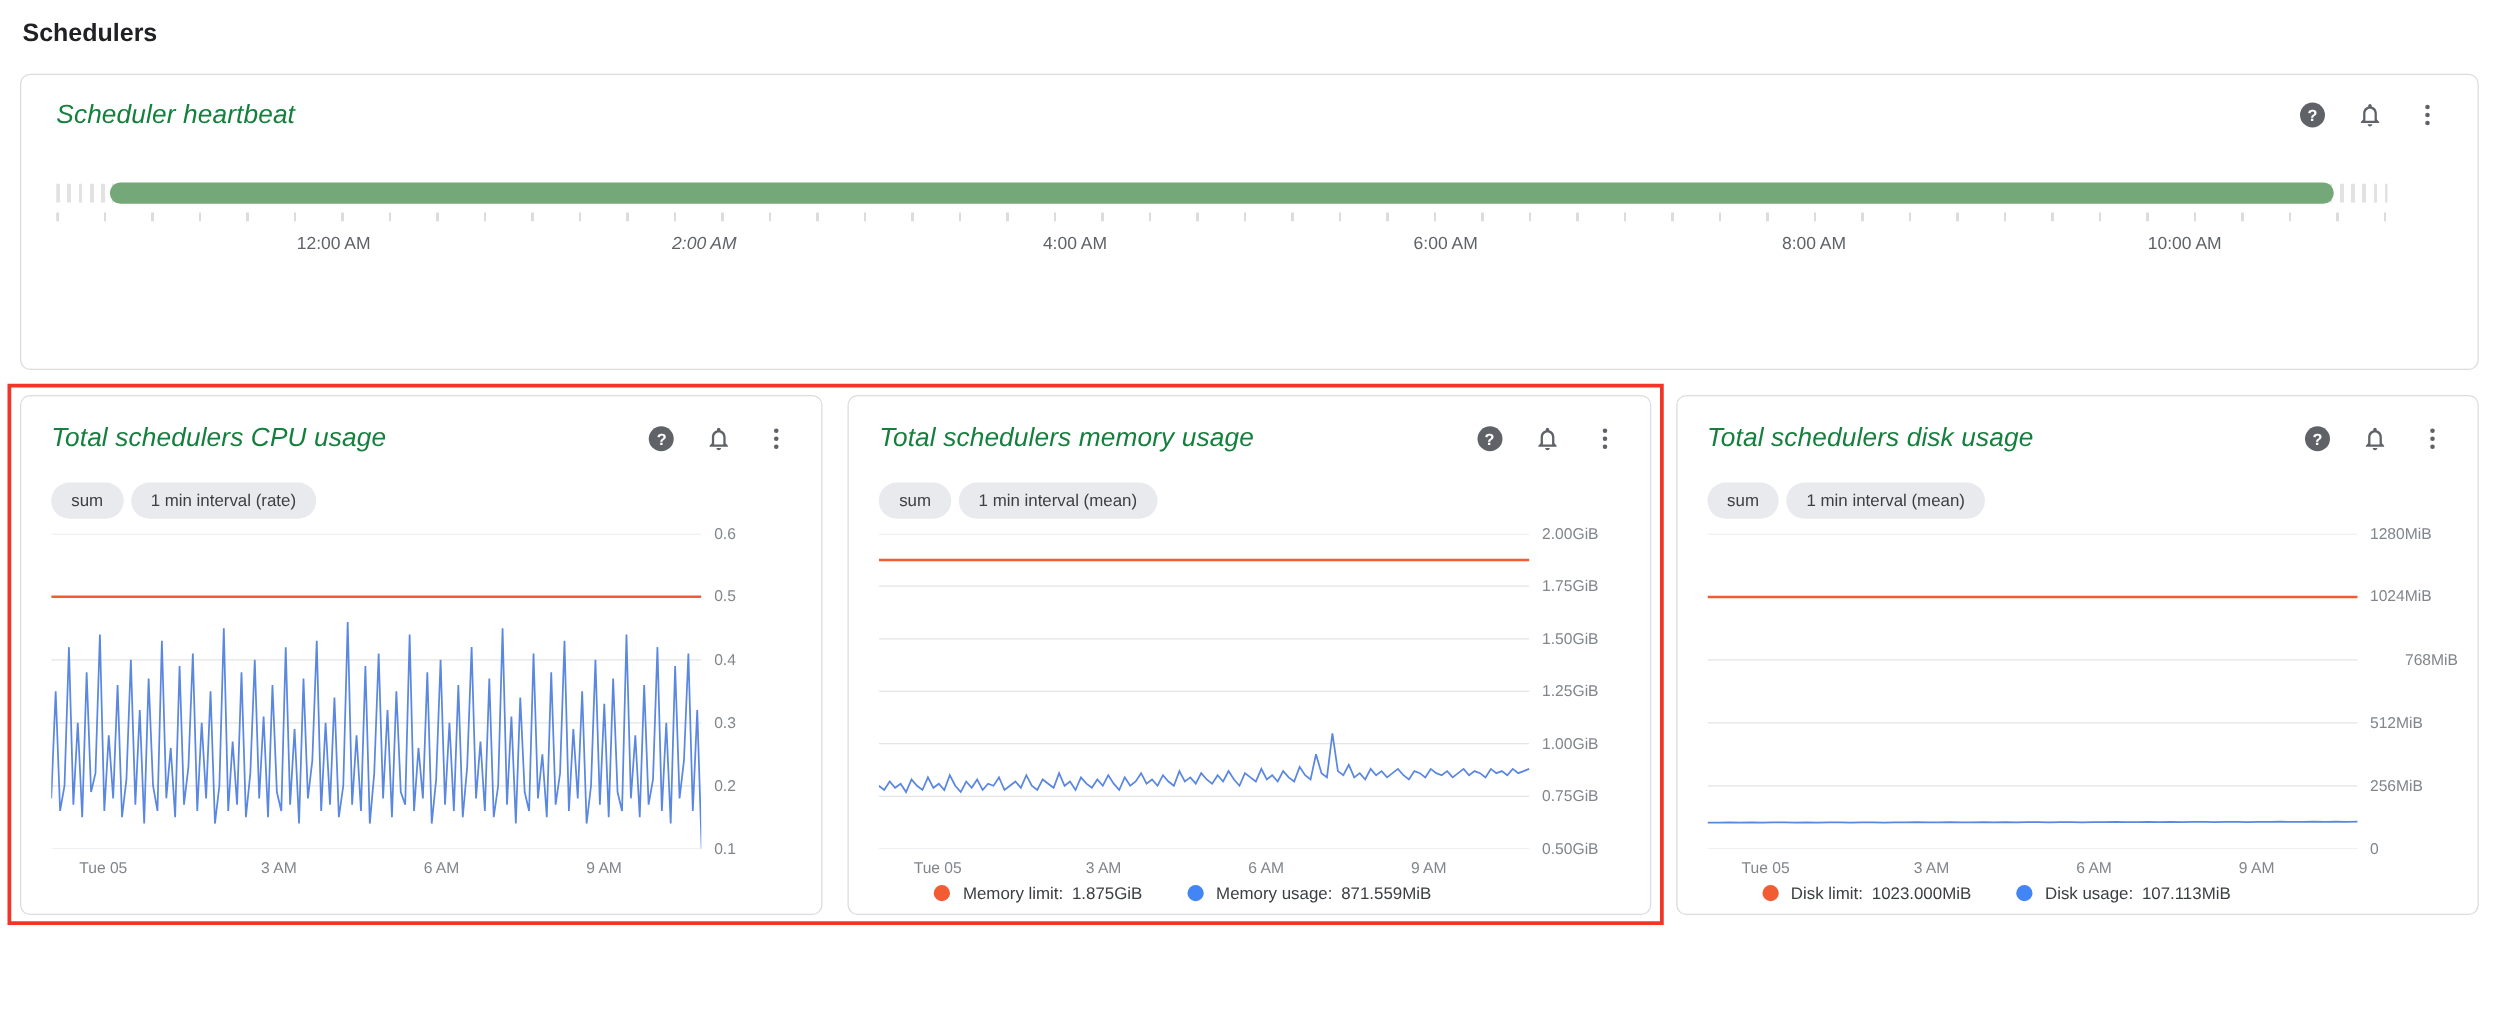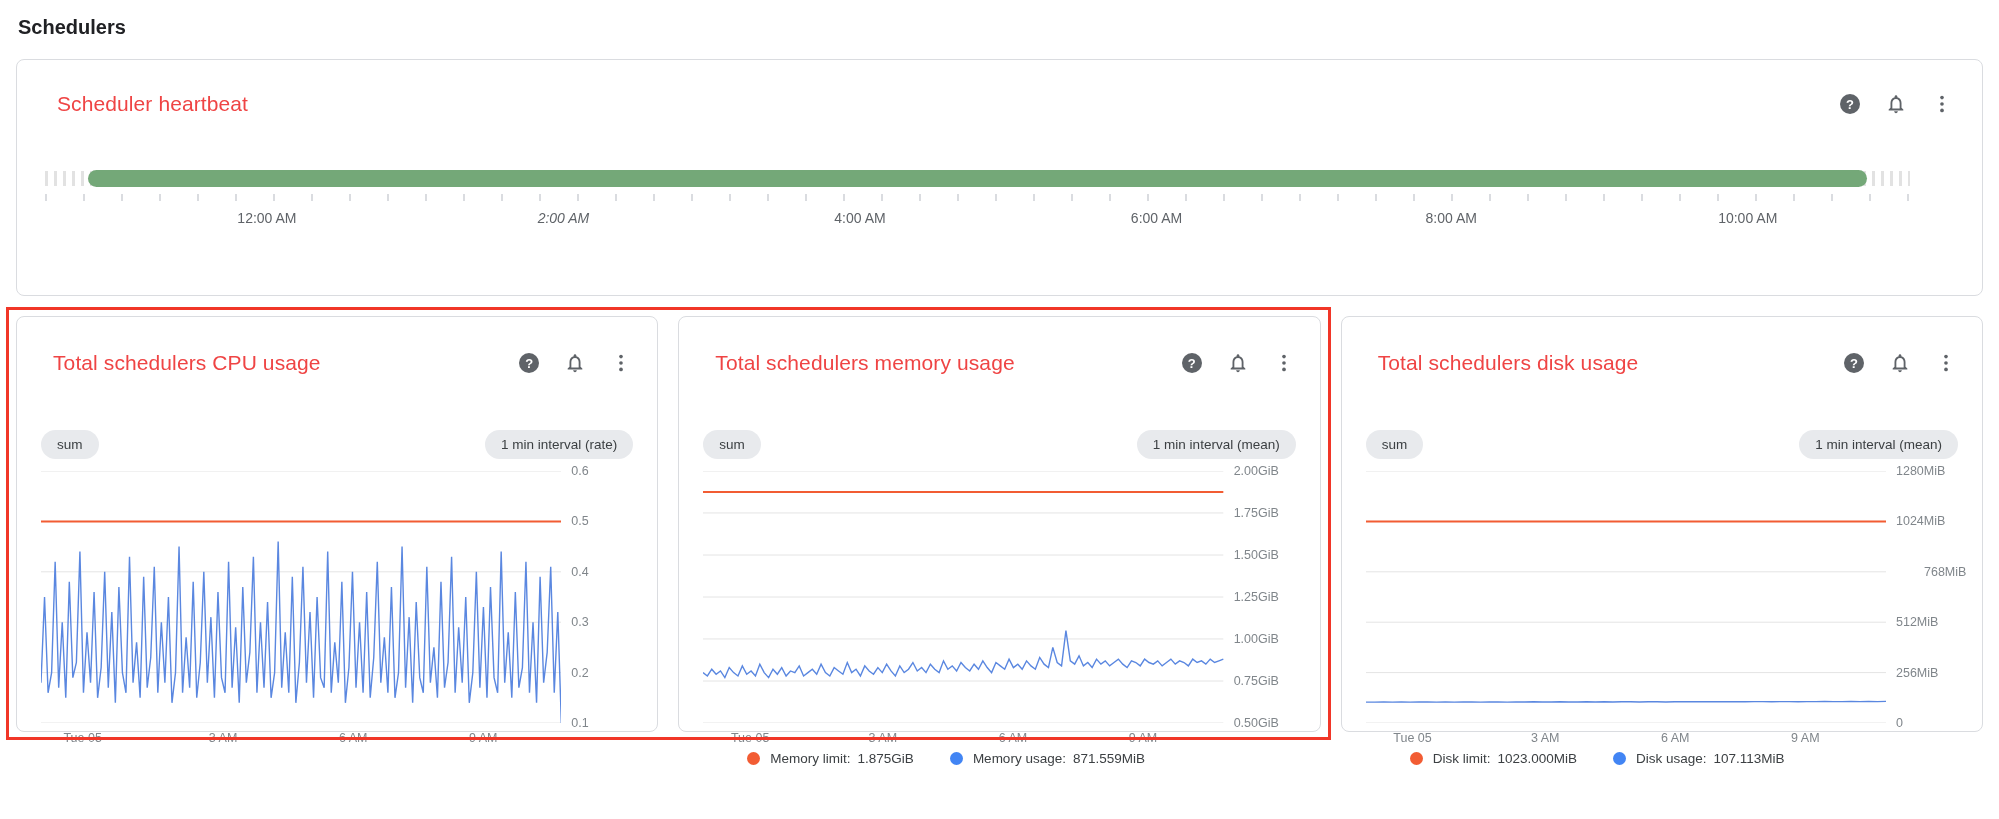--- a/index.html
+++ b/index.html
@@ -10,21 +10,21 @@
     font-family: "Liberation Sans", sans-serif;
     color: #202124;
     padding: 10px 16px 8px;
   }
   .page-title { font-size: 20px; font-weight: 700; margin: 6px 0 20px 2px; color: #202124; }
 
   .card { background: #fff; border: 1px solid #dadce0; border-radius: 8px; }
 
   
   .card-header { display: flex; justify-content: space-between; align-items: center; }
-  .card-title { font-size: 21px; font-weight: 400; color: #ef4444; margin: 12px; letter-spacing: .1px; }
+  .card-title { font-size: 21px; font-weight: 400; color: #15803d; margin: 0; letter-spacing: .1px; font-style: italic; }
   .icons { display: flex; gap: 22px; align-items: center; }
   .icon-btn { background: none; border: none; padding: 0; cursor: pointer;
               width: 24px; height: 24px; display: flex; align-items: center; justify-content: center; }
   .help-circle { width: 20px; height: 20px; border-radius: 50%; background: #5f6368; color: #fff;
                  font-size: 13px; font-weight: 700; display: flex; align-items: center; justify-content: center; }
 
   
   .hb-card { height: 237px; padding: 20px 28px; margin-bottom: 20px; }
   .timeline { position: relative; height: 17px; margin: 42px 44px 0 0; }
   .stripes { position: absolute; top: 1px; bottom: 1px; left: 0; right: 0;
@@ -43,21 +43,21 @@
   .limit-dot { background: var(--limit-line, #F25C33); }
   .usage-dot { background: var(--usage-dot, #4285F4); }
 
   
   .cards-row { position: relative; display: flex; gap: 20px; }
   .highlight { position: absolute; left: -10px; top: -9px; bottom: -8px;
                width: calc((100% - 40px)*2/3 + 40px);
                border: 3px solid var(--highlight, #F13628); pointer-events: none; z-index: 3; }
 
   .chart-card { flex: 1; height: 416px; padding: 22px 24px 18px; display: flex; flex-direction: column; }
-  .chips { display: flex; gap: 6px; margin-top: 43px; justify-content: space-between; }
+  .chips { display: flex; gap: 6px; margin-top: 23px; }
   .chip { background: #e8eaed; border: none; border-radius: 16px; padding: 7px 16px;
           font-size: 13.5px; color: #3c4043; cursor: pointer; font-family: inherit; }
 
   .chart-body { display: flex; margin-top: 12px; }
   .plot-col { flex: 1; min-width: 0; }
   .plot { position: relative; height: 252px; }
   .plot svg { position: absolute; inset: 0; display: block; width: 100%; height: 100%; }
   .x-axis { position: relative; height: 20px; margin-top: 8px; font-size: 12.5px; color: #80868b; }
   .x-axis span { position: absolute; top: 0; transform: translateX(-50%); white-space: nowrap; }
   .y-axis { width: 72px; flex: none; position: relative; height: 252px; font-size: 12.5px; color: #80868b; }

